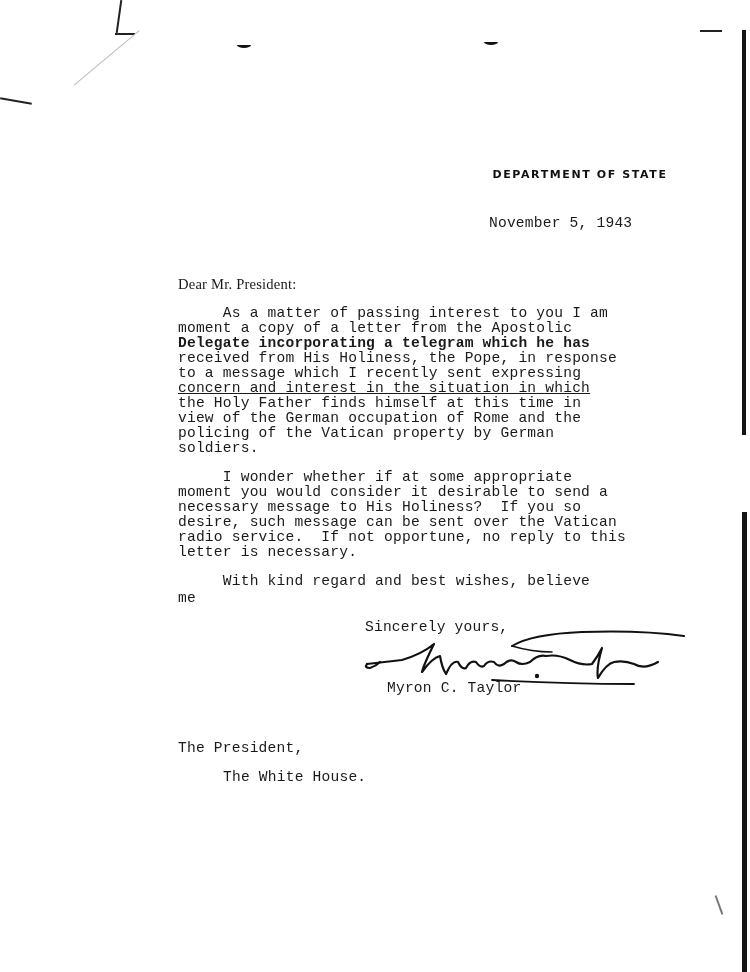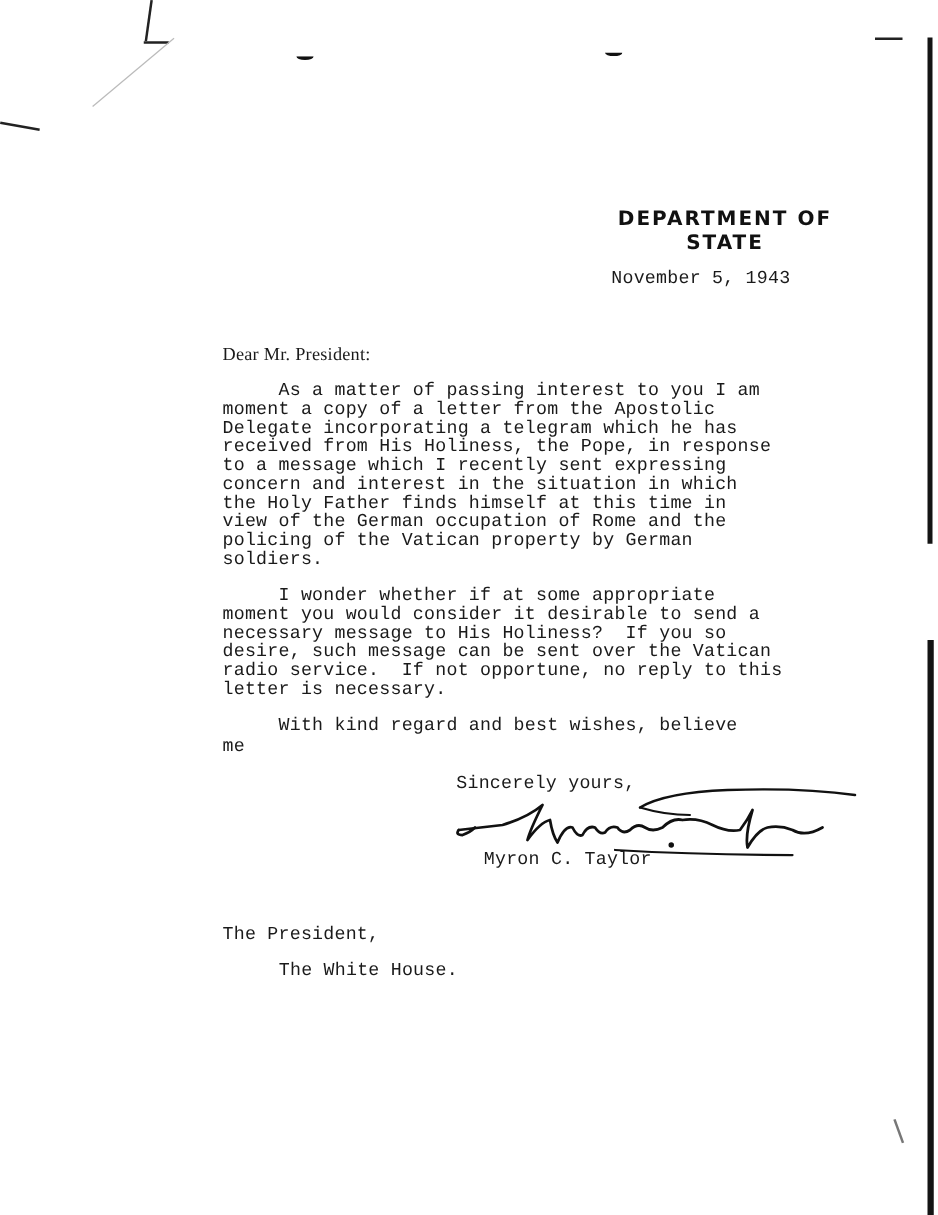--- a/index.html
+++ b/index.html
@@ -1,21 +1,21 @@
 <!DOCTYPE html>
 <html><head>
   <meta charset="utf-8">
   <style>
     html, body { margin: 0; padding: 0; background: #ffffff; }
     body { width: 750px; height: 972px; position: relative; overflow: hidden; }
     .page { position: absolute; left: 0; top: 0; width: 750px; height: 972px; background: #ffffff; }
 
     .tw { font-family: "Liberation Mono", "DejaVu Sans Mono", monospace; color: #1a1a1a; font-size: 14.6px; letter-spacing: 0.2px; }
     .letterhead { position: absolute; left: 470px; top: 165px; width: 220px; text-align: center;
-      font-family: "DejaVu Sans", "Liberation Sans", sans-serif; font-weight: bold; font-size: 16px;
+      font-family: "DejaVu Sans", "Liberation Sans", sans-serif; font-weight: bold; font-size: 11px;
       letter-spacing: 1.6px; line-height: 19px; color: #111; }
     .line { position: absolute; white-space: pre; line-height: 15px; }
 
     .edge { position: absolute; background: #141414; }
     .mark { position: absolute; background: #222; }
     .scuff { position: absolute; border-bottom: 3px solid #111; border-radius: 0 0 50% 50%; }
 
     .sig { position: absolute; left: 362px; top: 624px; width: 330px; height: 70px; }
   </style>
 </head>
@@ -38,24 +38,24 @@
     <div>DEPARTMENT OF STATE</div>
   </div>
 
   <div class="tw line" style="left:489px;top:216px;">November 5, 1943</div>
 
   <div class="tw line" style="left:178px;top:277px;font-family:Liberation Serif, serif;">Dear Mr. President:</div>
 
   <div>
     <div class="tw line" style="left:178px;top:306px;">     As a matter of passing interest to you I am</div>
     <div class="tw line" style="left:178px;top:321px;">moment a copy of a letter from the Apostolic</div>
-    <div class="tw line" style="left:178px;top:336px;">Delegate incorporating a telegram which he has</div>
+    <div class="tw line" style="left:178px;top:336px;font-weight:bold;">Delegate incorporating a telegram which he has</div>
     <div class="tw line" style="left:178px;top:351px;">received from His Holiness, the Pope, in response</div>
     <div class="tw line" style="left:178px;top:366px;text-align:right;">to a message which I recently sent expressing</div>
-    <div class="tw line" style="left:178px;top:381px;">concern and interest in the situation in which</div>
+    <div class="tw line" style="left:178px;top:381px;text-decoration:underline;">concern and interest in the situation in which</div>
     <div class="tw line" style="left:178px;top:396px;">the Holy Father finds himself at this time in</div>
     <div class="tw line" style="left:178px;top:411px;">view of the German occupation of Rome and the</div>
     <div class="tw line" style="left:178px;top:426px;">policing of the Vatican property by German</div>
     <div class="tw line" style="left:178px;top:441px;">soldiers.</div>
   </div>
 
   <div>
     <div class="tw line" style="left:178px;top:470px;">     I wonder whether if at some appropriate</div>
     <div class="tw line" style="left:178px;top:485px;">moment you would consider it desirable to send a</div>
     <div class="tw line" style="left:178px;top:500px;">necessary message to His Holiness?  If you so</div>

